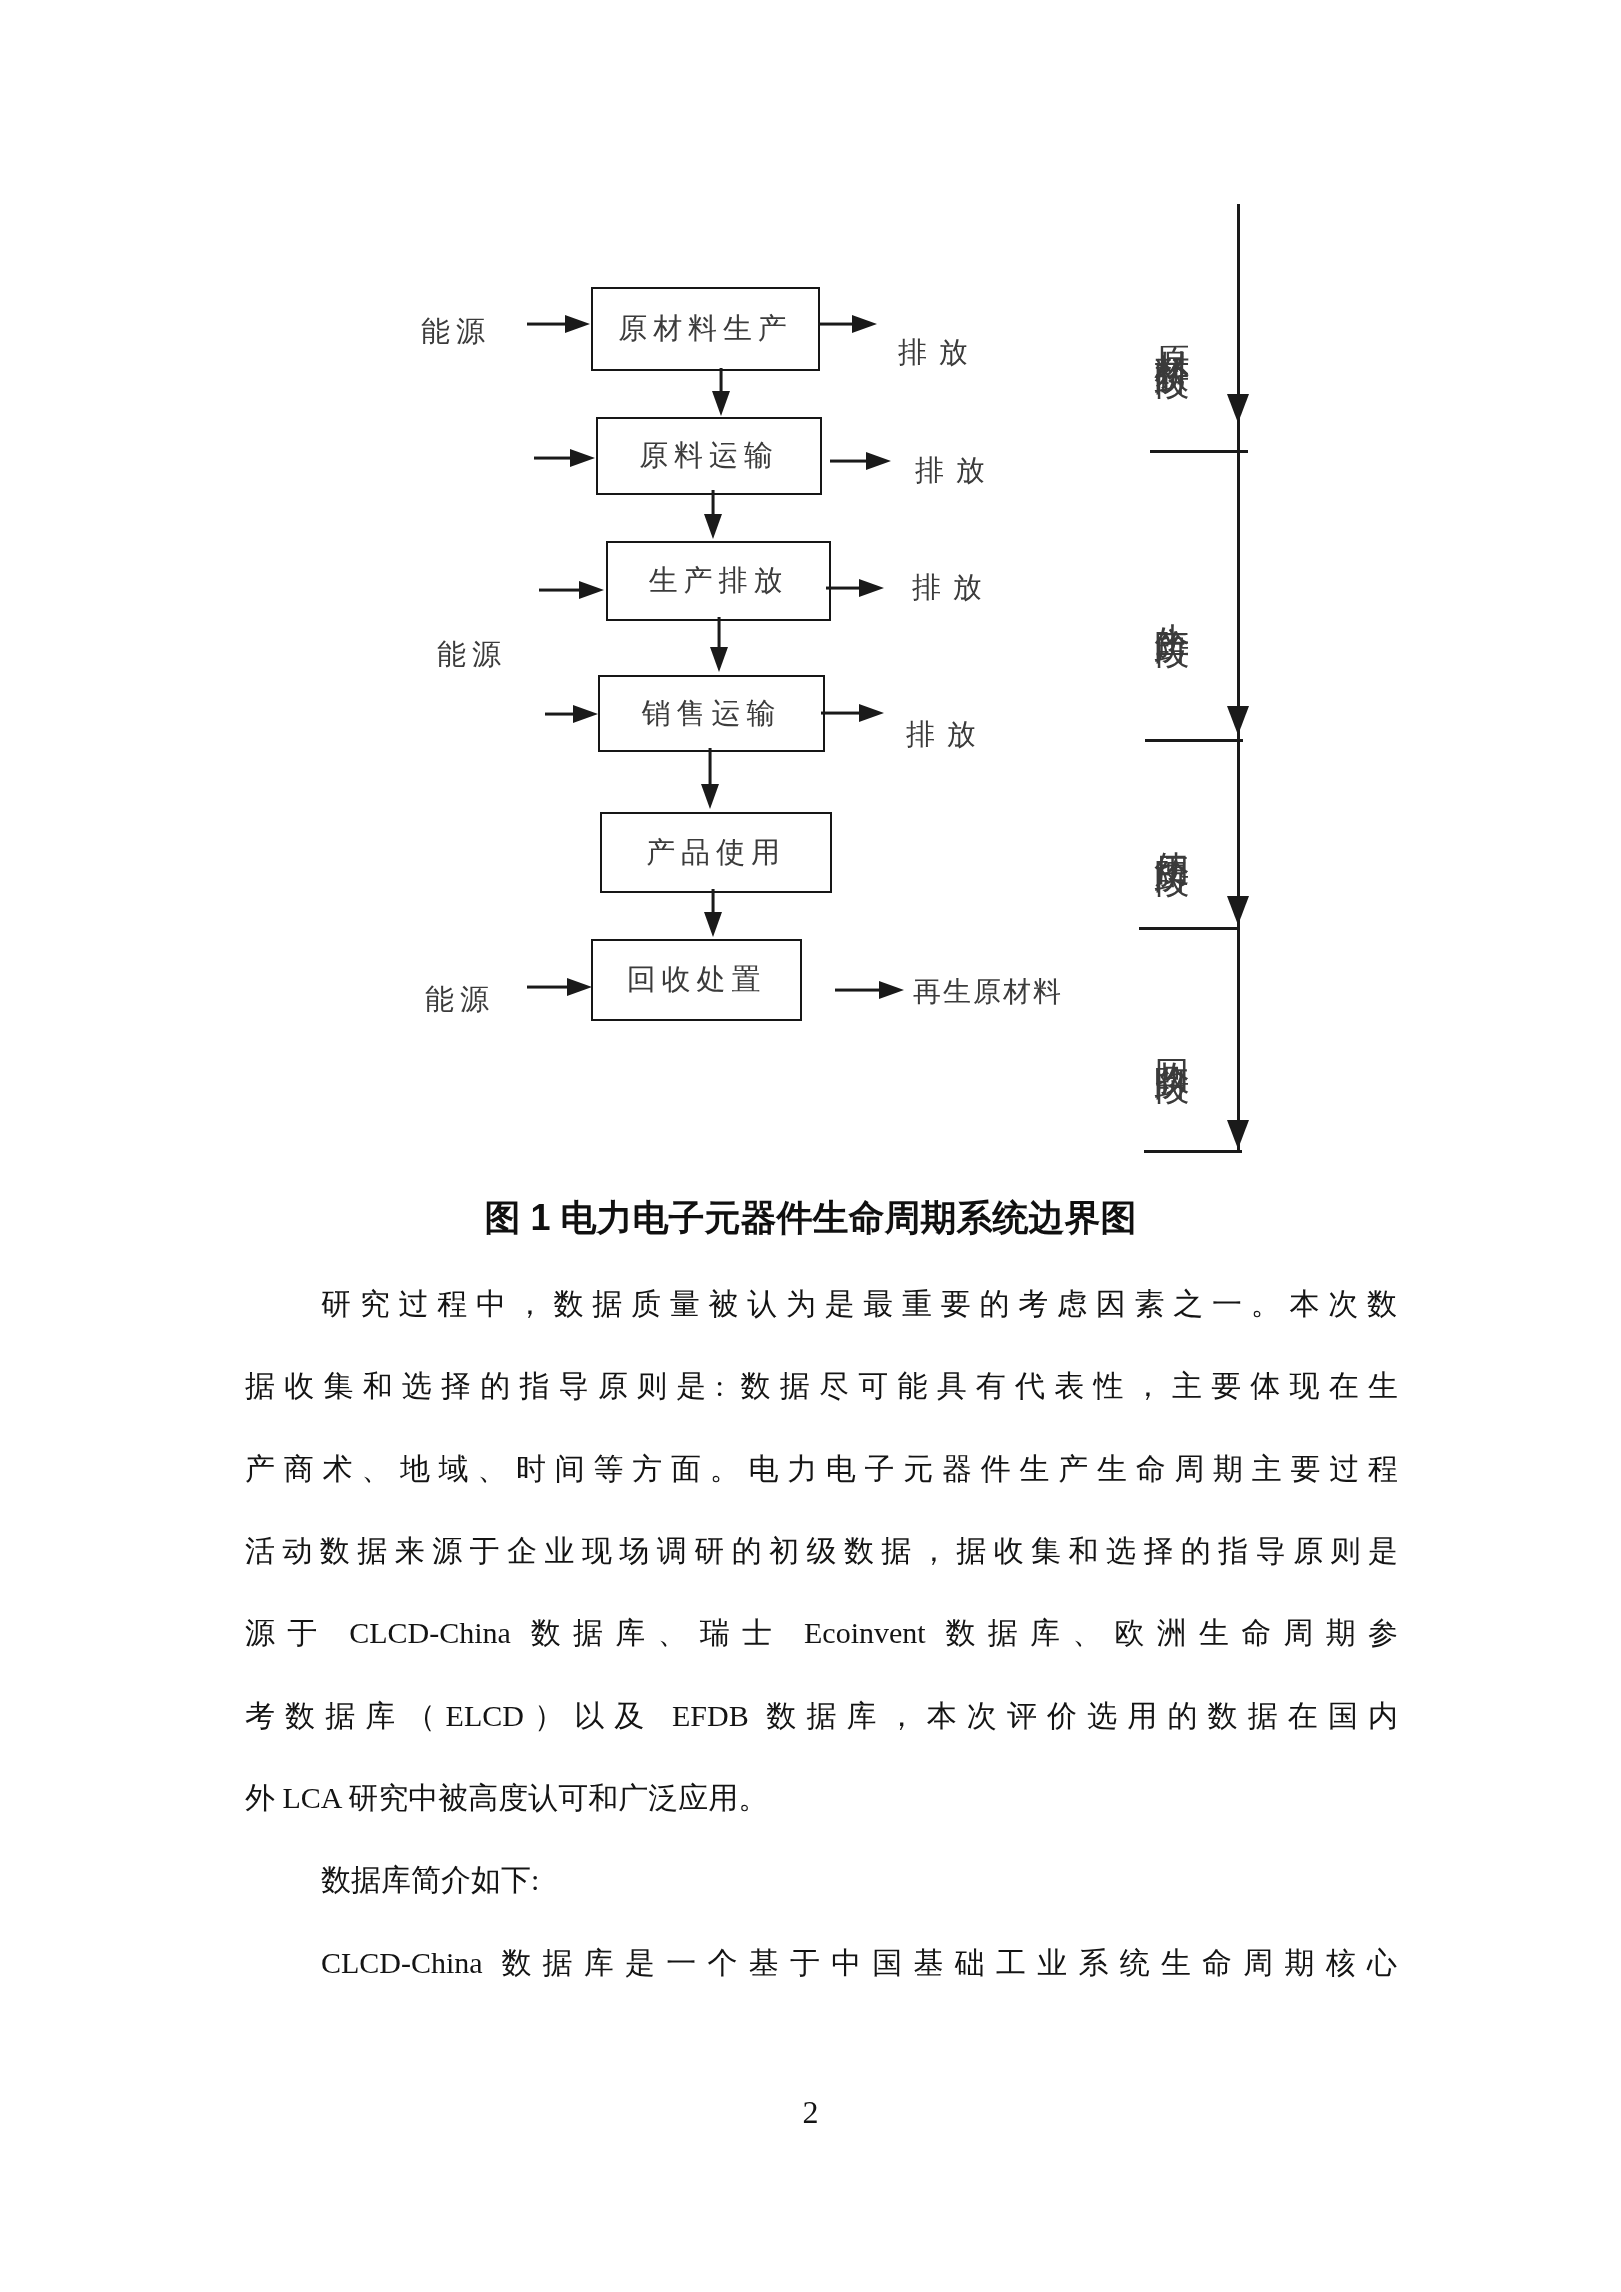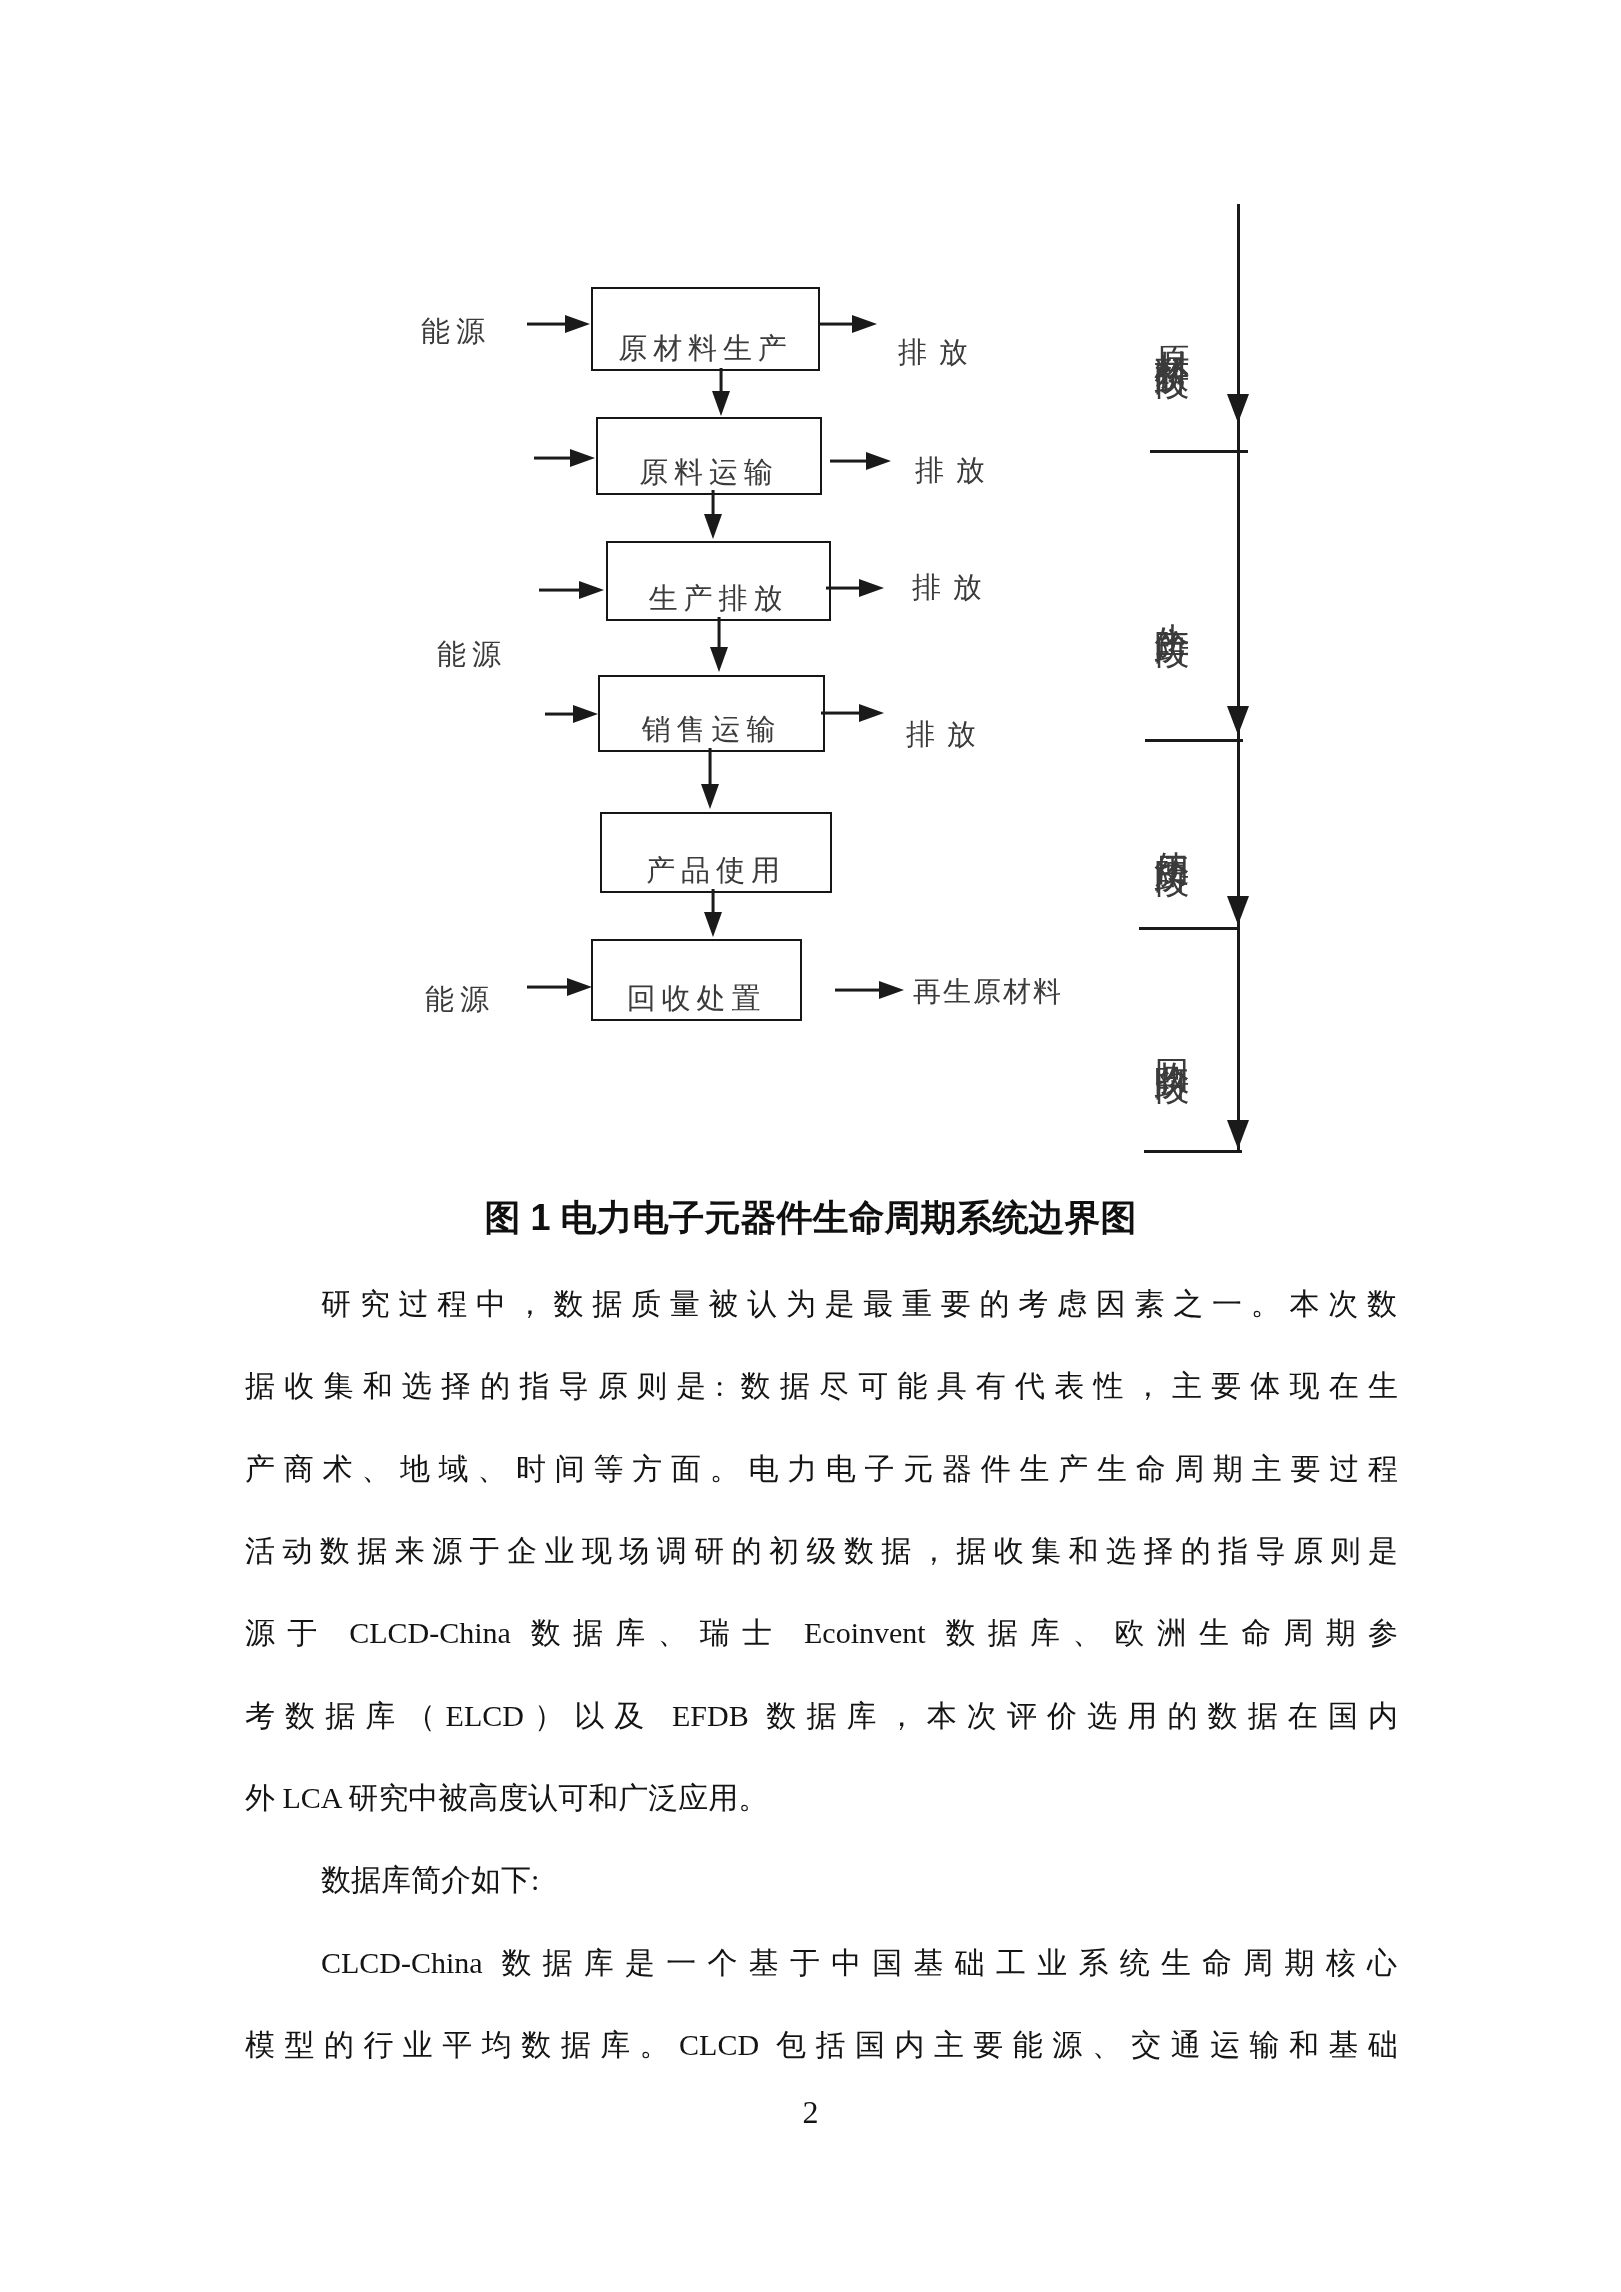--- a/index.html
+++ b/index.html
@@ -11,21 +11,21 @@
     background: #ffffff;
     font-family: "Liberation Serif", "DejaVu Serif", serif;
     overflow: hidden;
   }
   
   .fbox {
     position: absolute;
     border: 2.9px solid #161616;
     background: #ffffff;
     display: flex;
-    align-items: flex-end;
+    align-items: center;
     justify-content: center;
     font-size: 29px;
     letter-spacing: 5.9px;
     color: #3b3b3b;
   }
   .dlabel {
     position: absolute;
     font-size: 29px;
     color: #3b3b3b;
     letter-spacing: 5.9px;
@@ -206,18 +206,17 @@
 
   <div class="bline just indent" style="top:1284px;">研究过程中，数据质量被认为是最重要的考虑因素之一。本次数</div>
   <div class="bline just" style="top:1366px;">据收集和选择的指导原则是: 数据尽可能具有代表性，主要体现在生</div>
   <div class="bline just" style="top:1449px;">产商术、地域、时间等方面。电力电子元器件生产生命周期主要过程</div>
   <div class="bline just" style="top:1531px;">活动数据来源于企业现场调研的初级数据，据收集和选择的指导原则是</div>
   <div class="bline just" style="top:1613px;">源于 CLCD-China 数据库、瑞士 Ecoinvent 数据库、欧洲生命周期参</div>
   <div class="bline just" style="top:1696px;">考数据库（ELCD）以及 EFDB 数据库，本次评价选用的数据在国内</div>
   <div class="bline" style="top:1778px;">外 LCA 研究中被高度认可和广泛应用。</div>
   <div class="bline indent" style="top:1860px;">数据库简介如下:</div>
   <div class="bline just indent" style="top:1943px;">CLCD-China 数据库是一个基于中国基础工业系统生命周期核心</div>
-  <div class="bline just" style="top:2025px;">模型的行业平均数据库。CLCD 包括国内主要能源、交通运输和基础</div>
 
   <div class="pagenum">2</div>
 
 </div>
 
 
 </body></html>

